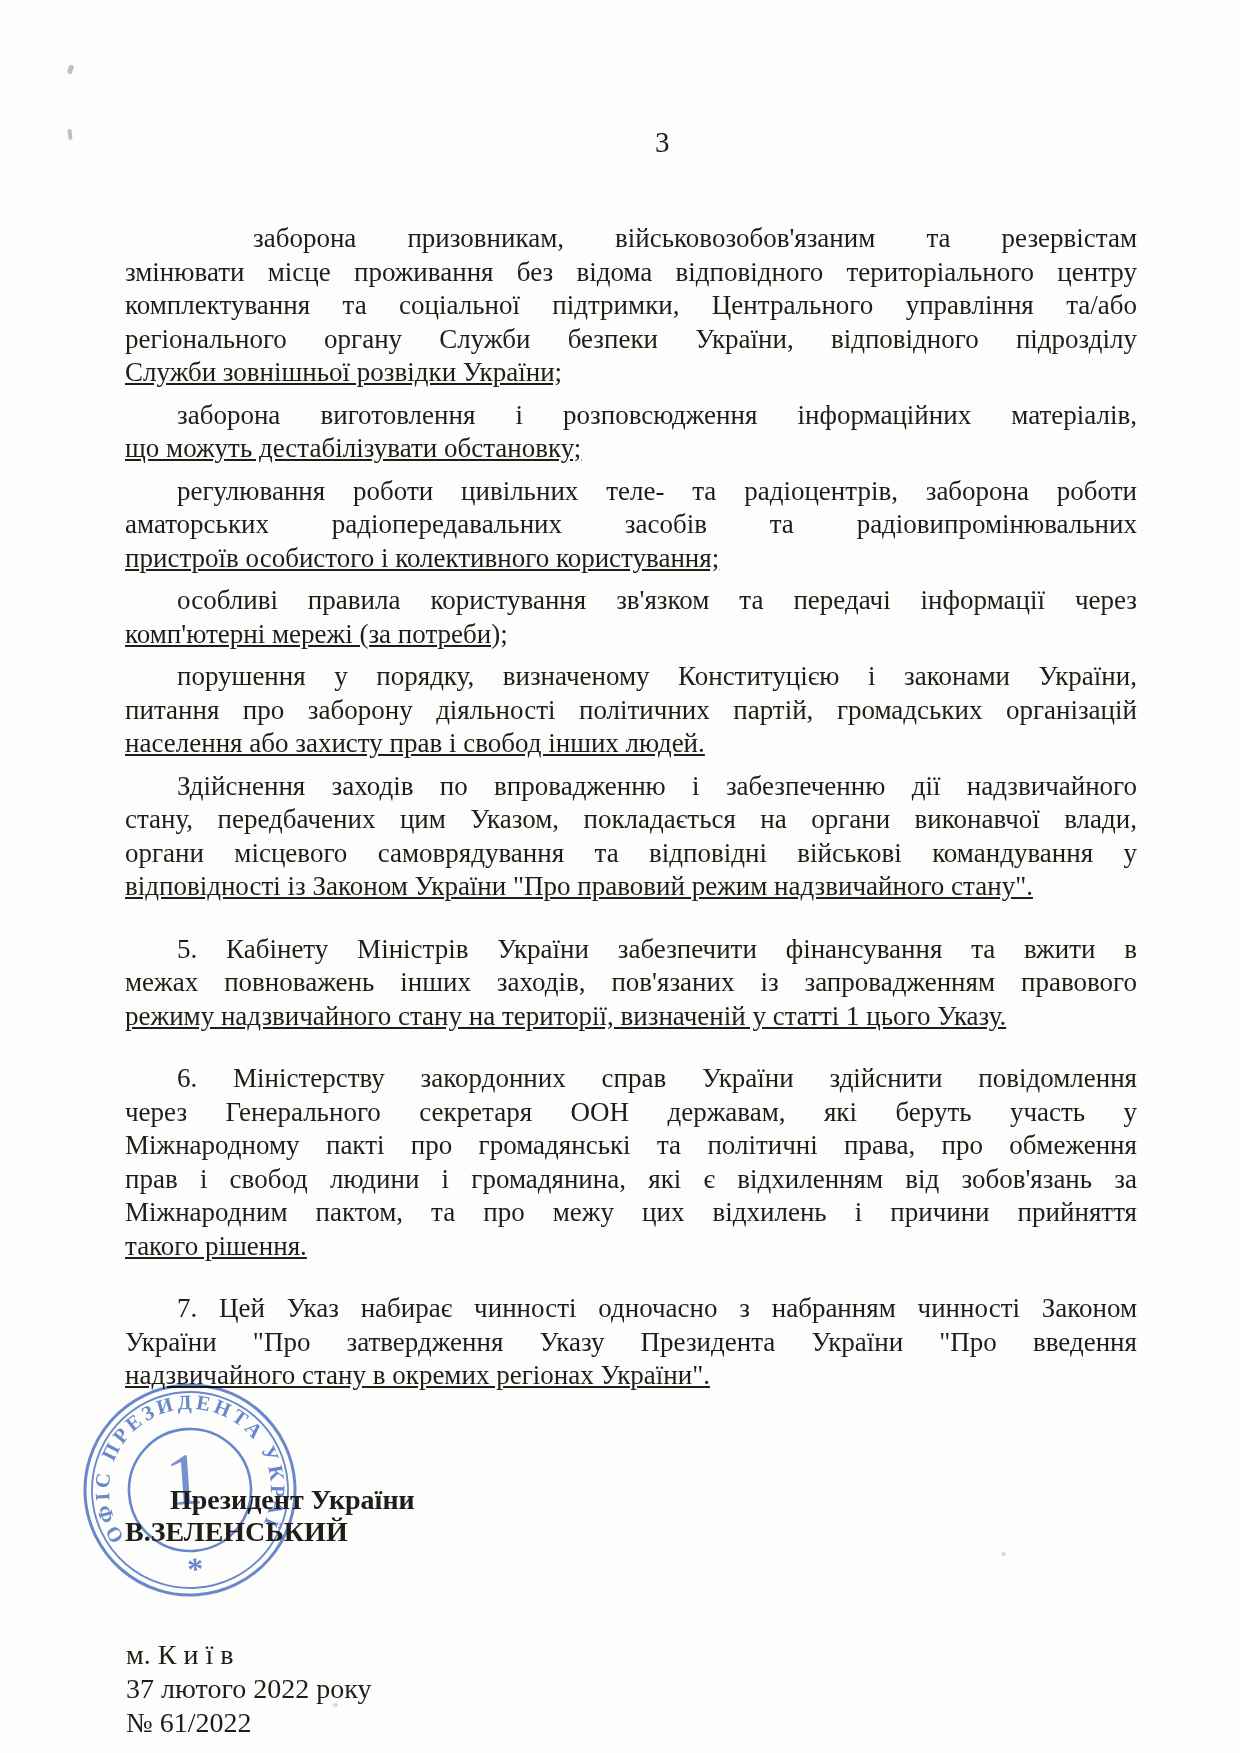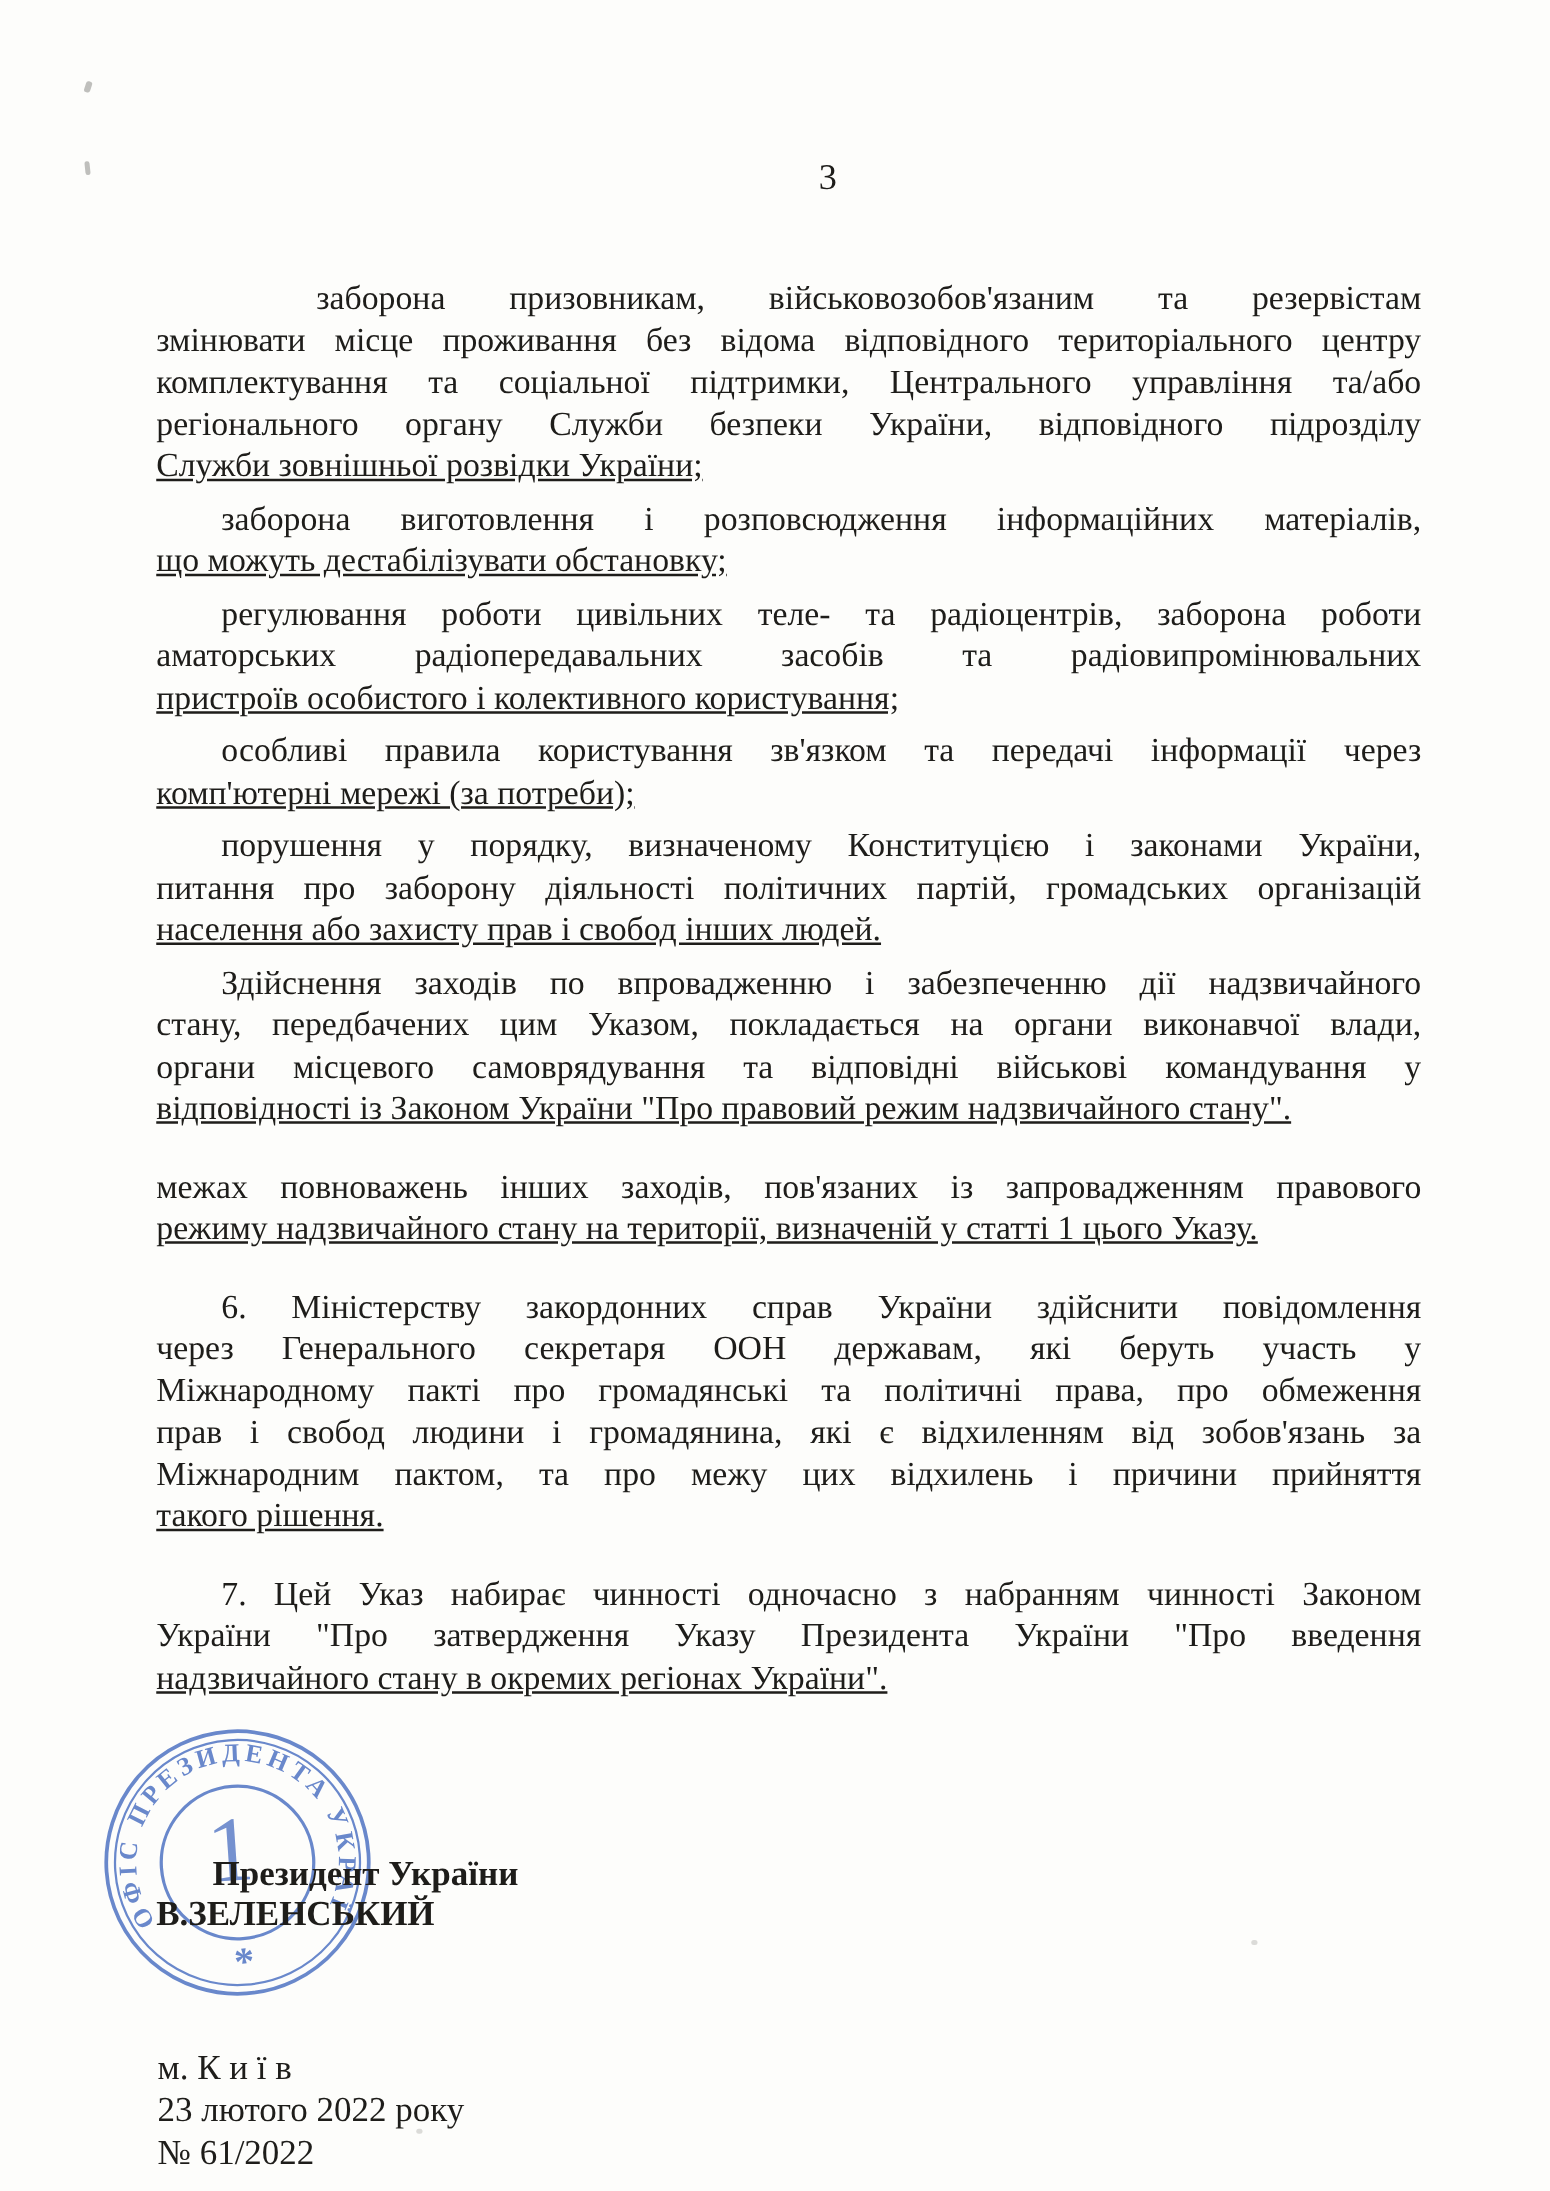--- a/index.html
+++ b/index.html
@@ -66,20 +66,21 @@
         <div class="line">питання про заборону діяльності політичних партій, громадських організацій</div>
         <div class="line last">населення або захисту прав і свобод інших людей.</div>
       </div>
       <div class="para">
         <div class="line" style="text-indent: 52px;">Здійснення заходів по впровадженню і забезпеченню дії надзвичайного</div>
         <div class="line">стану, передбачених цим Указом, покладається на органи виконавчої влади,</div>
         <div class="line">органи місцевого самоврядування та відповідні військові командування у</div>
         <div class="line last">відповідності із Законом України "Про правовий режим надзвичайного стану".</div>
       </div>
       <div class="para section">
+        <div class="line" style="text-indent: 52px;">5. Кабінету Міністрів України забезпечити фінансування та вжити в</div>
         <div class="line">межах повноважень інших заходів, пов'язаних із запровадженням правового</div>
         <div class="line last">режиму надзвичайного стану на території, визначеній у статті 1 цього Указу.</div>
       </div>
       <div class="para section">
         <div class="line" style="text-indent: 52px;">6. Міністерству закордонних справ України здійснити повідомлення</div>
         <div class="line">через Генерального секретаря ООН державам, які беруть участь у</div>
         <div class="line">Міжнародному пакті про громадянські та політичні права, про обмеження</div>
         <div class="line">прав і свобод людини і громадянина, які є відхиленням від зобов'язань за</div>
         <div class="line">Міжнародним пактом, та про межу цих відхилень і причини прийняття</div>
         <div class="line last">такого рішення.</div>
@@ -105,17 +106,17 @@
     </g>
   </svg>
 
   <div class="sig-row">
     <span class="sig-title">Президент України</span>
     <span class="sig-name">В.ЗЕЛЕНСЬКИЙ</span>
   </div>
 
   <div class="footer-block">
     <div>м. К и ї в</div>
-    <div>23 лютого 2022 року</div>
+    <div>37 лютого 2022 року</div>
     <div>№ 61/2022</div>
   </div>
 
 </div>
 
 </body></html>

